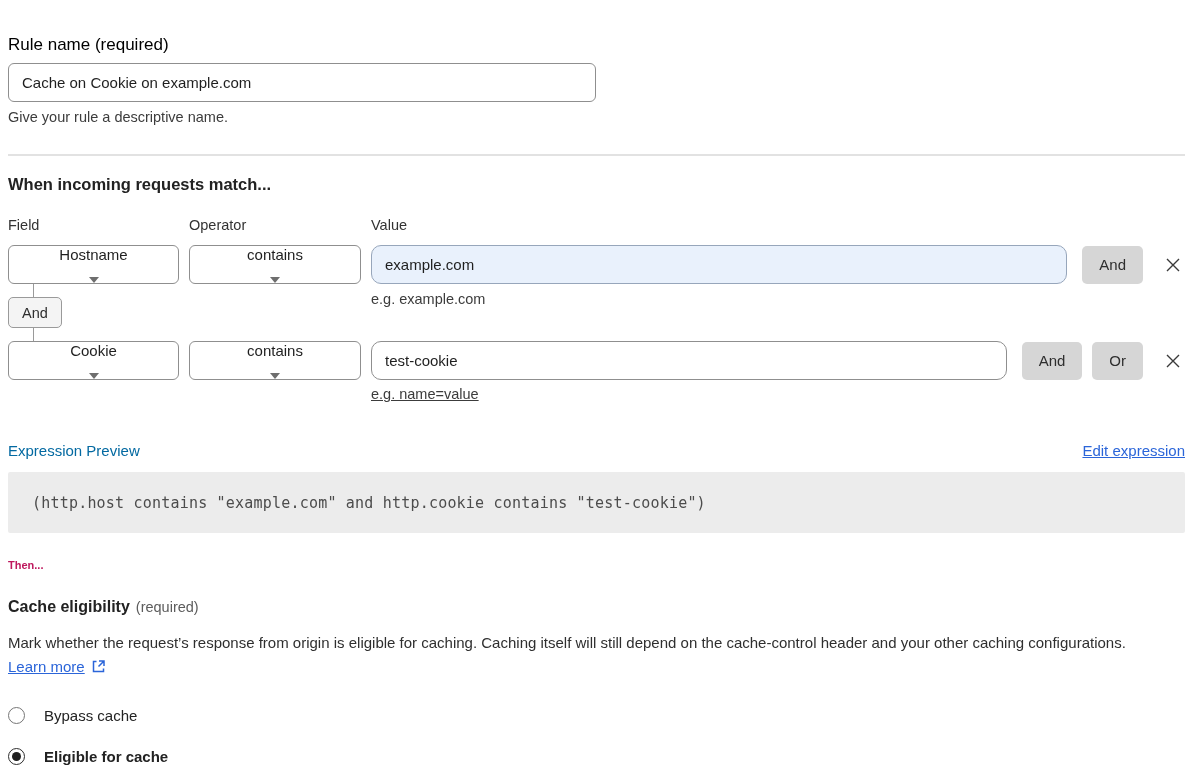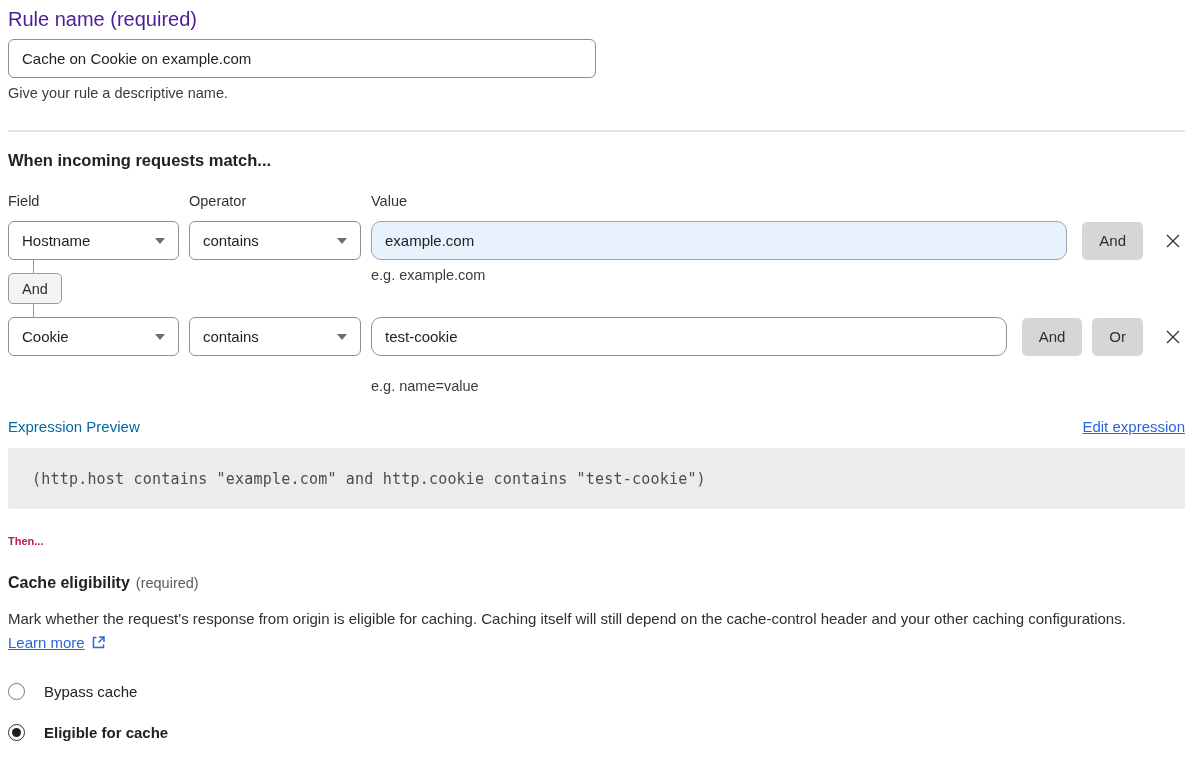--- a/index.html
+++ b/index.html
@@ -13,21 +13,21 @@
     overflow: hidden;
   }
   .page { padding: 8px 15px 0 8px; width: 1192px; }
 
   .page-title {
     font-size: 20px; font-weight: 700; color: #1b1b1b;
     margin: 4px 0 0 0;
   }
 
   
-  .rule-name-label { font-size: 20px; color: #4c1d95; }
+  .rule-name-label { margin-top: 27px; font-size: 17px; color: #000000; }
   .rule-name-input {
     margin-top: 8px;
     width: 588px; height: 39px;
     border: 1px solid #8f8f8f; border-radius: 6px;
     padding: 12px 13px; font-size: 15px; color: #1f1f1f;
     font-family: "Liberation Sans", sans-serif;
     background: #fff; outline: none; display: block;
   }
   .rule-name-help { margin-top: 7px; font-size: 14.5px; color: #3c3c3c; }
 
@@ -40,22 +40,22 @@
   .col-op      { width: 172px; margin-right: 10px; }
   .col-value   { flex: 1; }
 
   .cond-row { display: flex; align-items: center; margin-top: 12px; width: 1177px; }
   .dropdown {
     height: 39px; background: #fff;
     border: 1px solid #8f8f8f; border-radius: 6px;
     display: flex; align-items: center; justify-content: space-between;
     padding: 0 13px; cursor: pointer; color: #1f1f1f;
   }
-  .dropdown.field { width: 171px; margin-right: 10px; }
-  .dropdown.op    { width: 172px; margin-right: 10px; }
+  .dropdown.field { width: 171px; margin-right: 10px; flex-direction: column; }
+  .dropdown.op    { width: 172px; margin-right: 10px; flex-direction: column; }
   .caret {
     width: 0; height: 0;
     border-left: 5px solid transparent; border-right: 5px solid transparent;
     border-top: 6px solid #6e6e6e;
   }
   .value-input {
     flex: 1; height: 39px;
     border: 1px solid #8f8f8f; border-radius: 10px;
     padding: 0 13px; font-size: 15px; color: #1f1f1f;
     font-family: "Liberation Sans", sans-serif; outline: none;
@@ -80,21 +80,21 @@
   .between .hint { position: absolute; left: 363px; top: 7px; font-size: 14.5px; color: #3c3c3c; }
   .connector-line { position: absolute; left: 25px; top: 0; bottom: 0; width: 1px; background: #9a9a9a; }
   .and-chip {
     position: absolute; left: 0; top: 13px; z-index: 1;
     width: 54px; height: 31px;
     background: #f4f4f4; border: 1px solid #9a9a9a; border-radius: 5px;
     font-size: 14.5px; color: #2e2e2e; cursor: pointer;
     font-family: "Liberation Sans", sans-serif;
   }
   .after-row2 { position: relative; height: 22px; width: 1177px; }
-  .after-row2 .hint { position: absolute; left: 363px; top: 22px; font-size: 14.5px; color: #3c3c3c; }
+  .after-row2 .hint { position: absolute; left: 363px; top: 6px; font-size: 14.5px; color: #3c3c3c; text-decoration: underline; }
 
   
   .expr-header { display: flex; justify-content: space-between; align-items: flex-end;
                  width: 1177px; margin-top: 40px; }
   .expr-label { font-size: 15px; color: #0369a1; }
   .expr-edit { font-size: 15px; color: #2b65d9; text-decoration: underline; cursor: pointer; }
   .expr-code {
     margin-top: 13px; width: 1177px; height: 61px;
     background: #ececec; border-radius: 2px;
     display: flex; align-items: center; padding: 0 24px;

